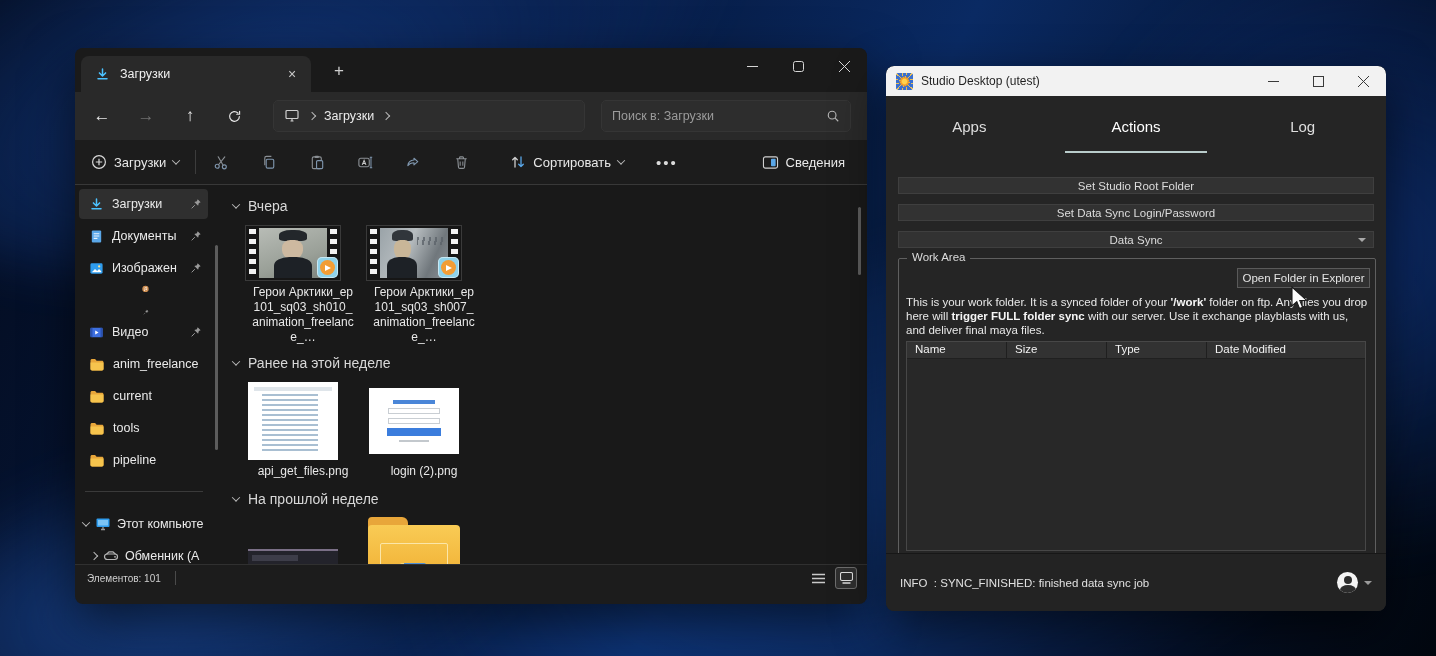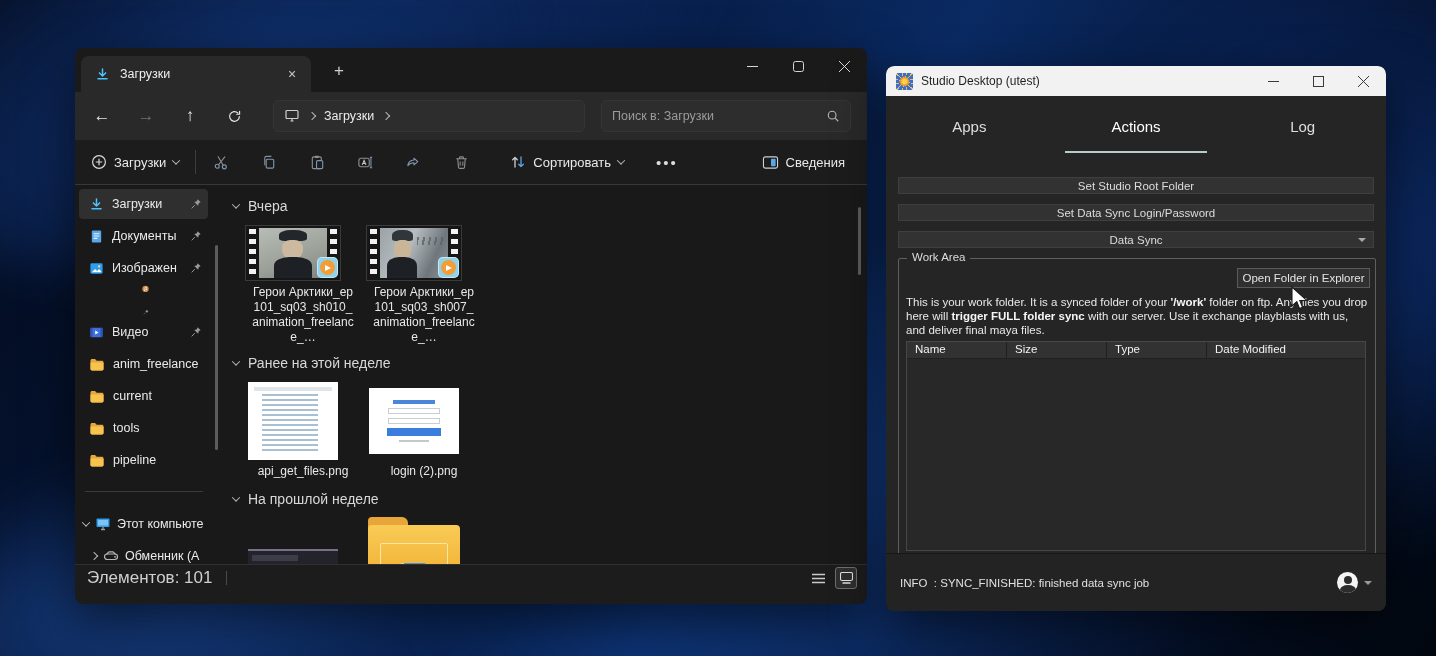--- a/index.html
+++ b/index.html
@@ -94,21 +94,21 @@
   .folder-big { position:relative; width:96px; height:74px; }
   .folder-back { position:absolute; left:2px; top:0; width:40px; height:16px; background:#e8a63a; border-radius:4px 6px 0 0; }
   .folder-body { position:absolute; left:2px; top:8px; width:92px; height:66px;
     background:linear-gradient(180deg,#f9cb55 0%,#f3b93f 55%,#eaa833 100%); border-radius:4px; }
   .folder-sheet { position:absolute; left:12px; top:18px; width:68px; height:44px; border:1.5px solid #fbe6a8; border-radius:2px; }
   .folder-mini { position:absolute; left:32px; top:38px; width:26px; height:16px; background:#4e8fd6; border-radius:2px;
     background-image:linear-gradient(90deg, rgba(255,220,120,.9) 0 4px, transparent 4px 8px); }
   .ct-scroll { position:absolute; width:3px; border-radius:2px; background:#5c5c5c; }
   .ex-status { position:relative; height:27px; background:#1c1c1c; border-top:1px solid #303030;
     display:flex; align-items:center; padding:0 12px; }
-  .status-text { font-size:17px; color:#cfcfcf; }
+  .status-text { font-size:10px; color:#cfcfcf; }
   .status-div { width:1px; height:14px; background:#4a4a4a; margin-left:14px; }
   .view-icons { position:absolute; right:10px; top:2px; display:flex; align-items:center; gap:6px; }
   .view-btn { width:22px; height:22px; display:flex; align-items:center; justify-content:center; border-radius:3px; }
   .view-btn.sel { background:#2f2f2f; border:1px solid #6d6d6d; }
 
   
   .studio { left:886px; top:66px; width:500px; height:545px; background:#252525; overflow:hidden; }
   .st-titlebar { position:relative; height:30px; background:#f2f2f2; border-radius:8px 8px 0 0;
     display:flex; align-items:center; padding-left:10px; gap:8px; }
   .st-title { font-size:12px; color:#1f1f1f; }

